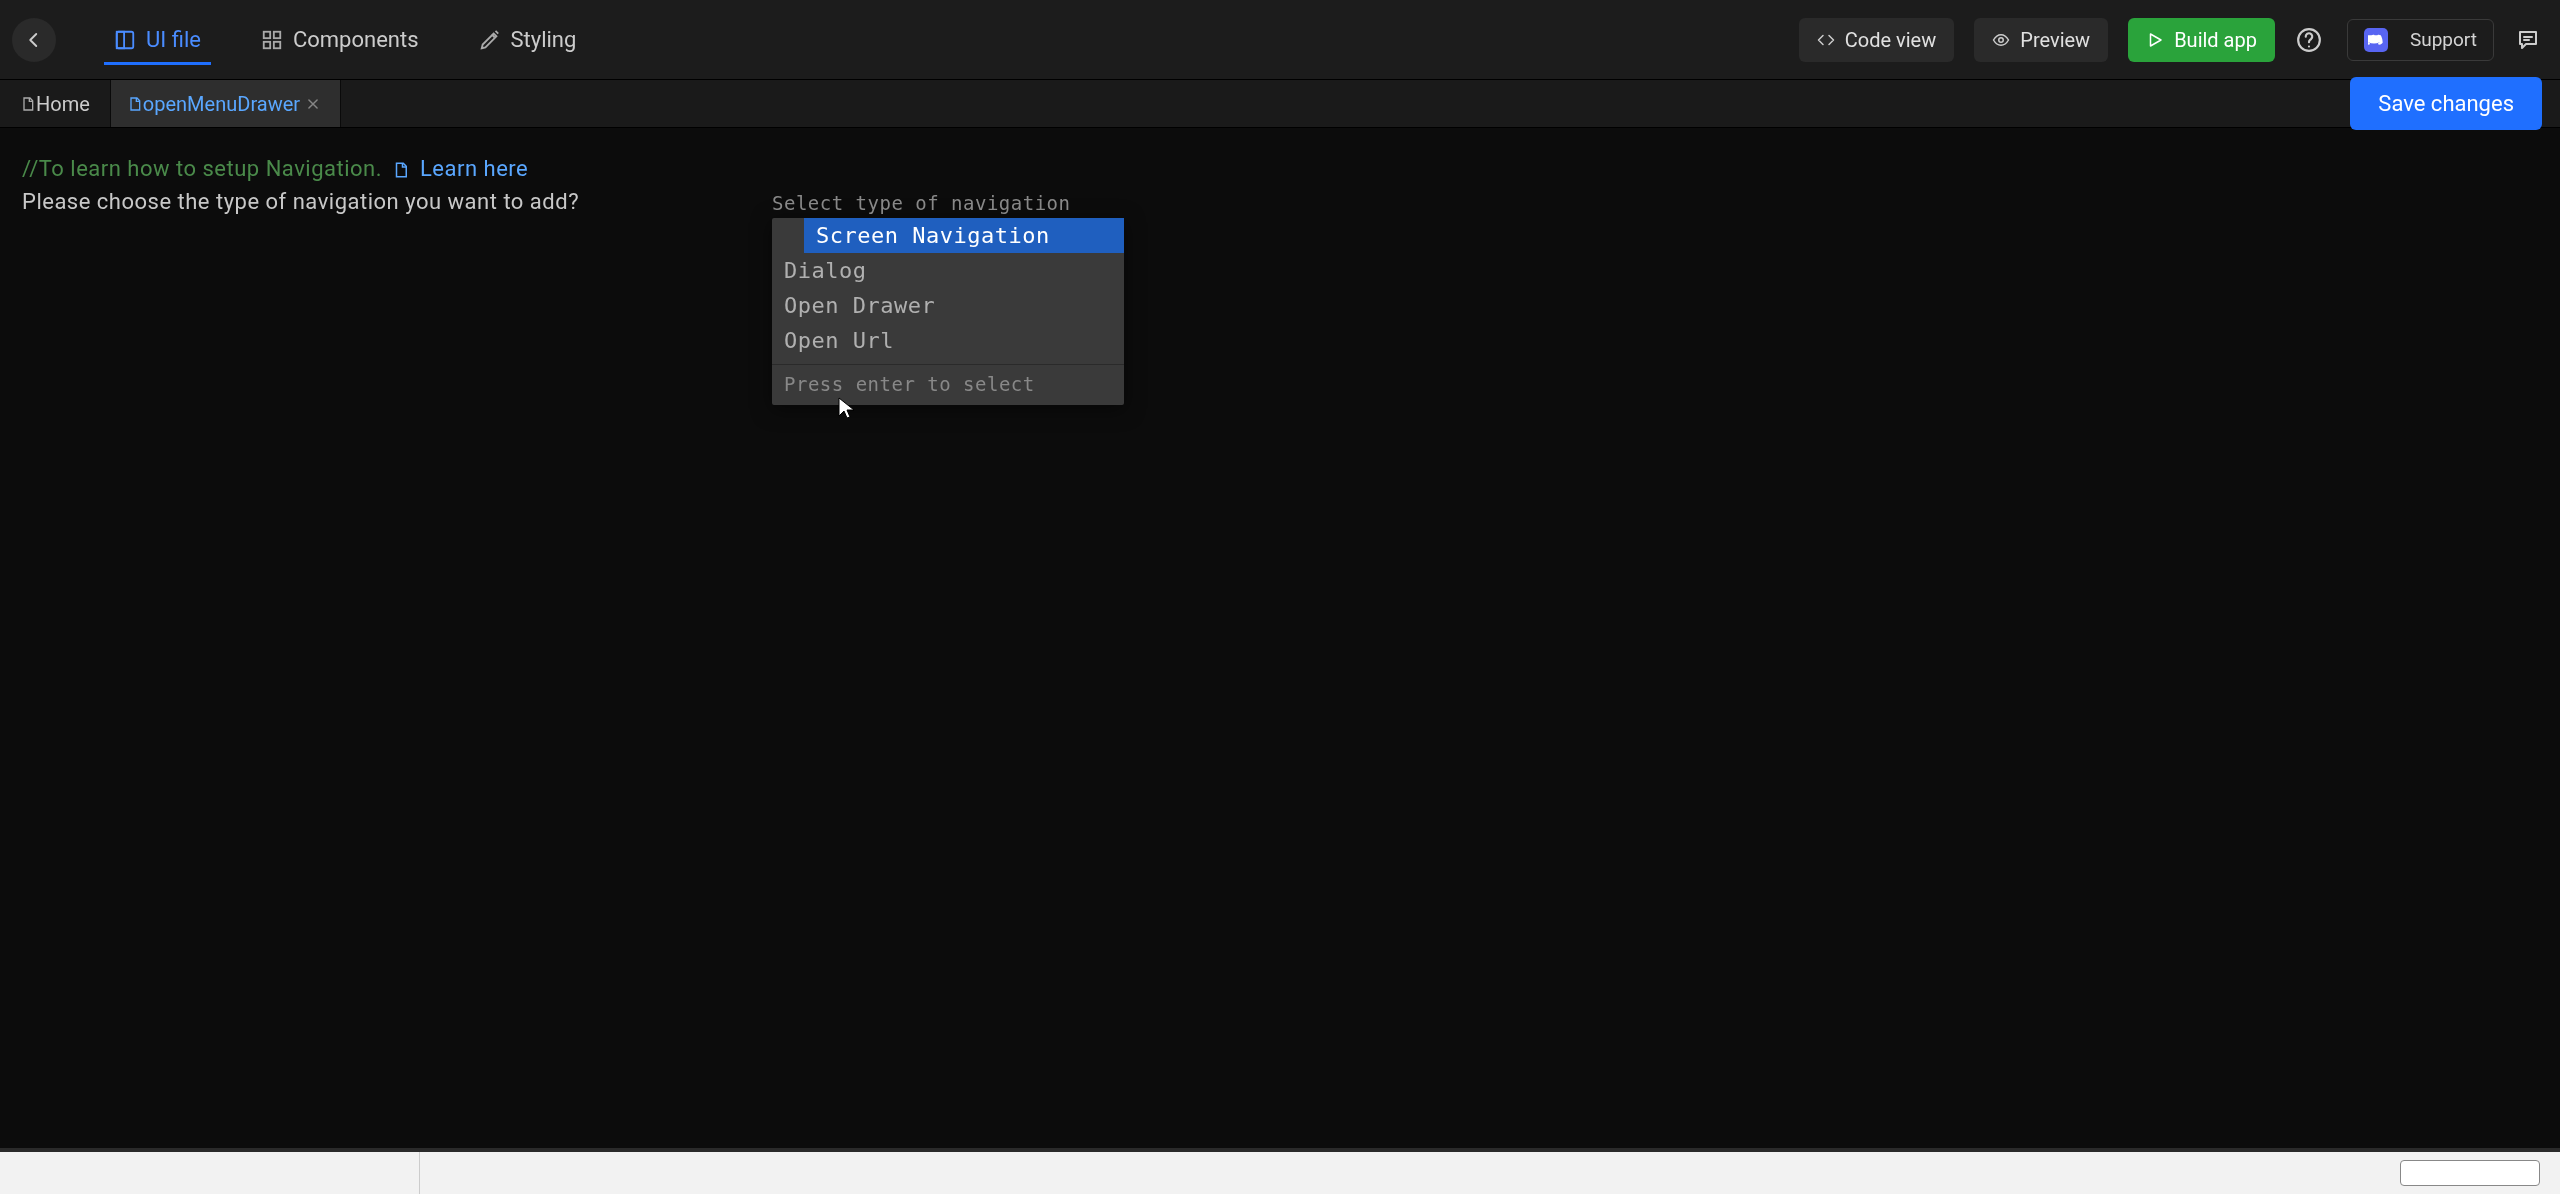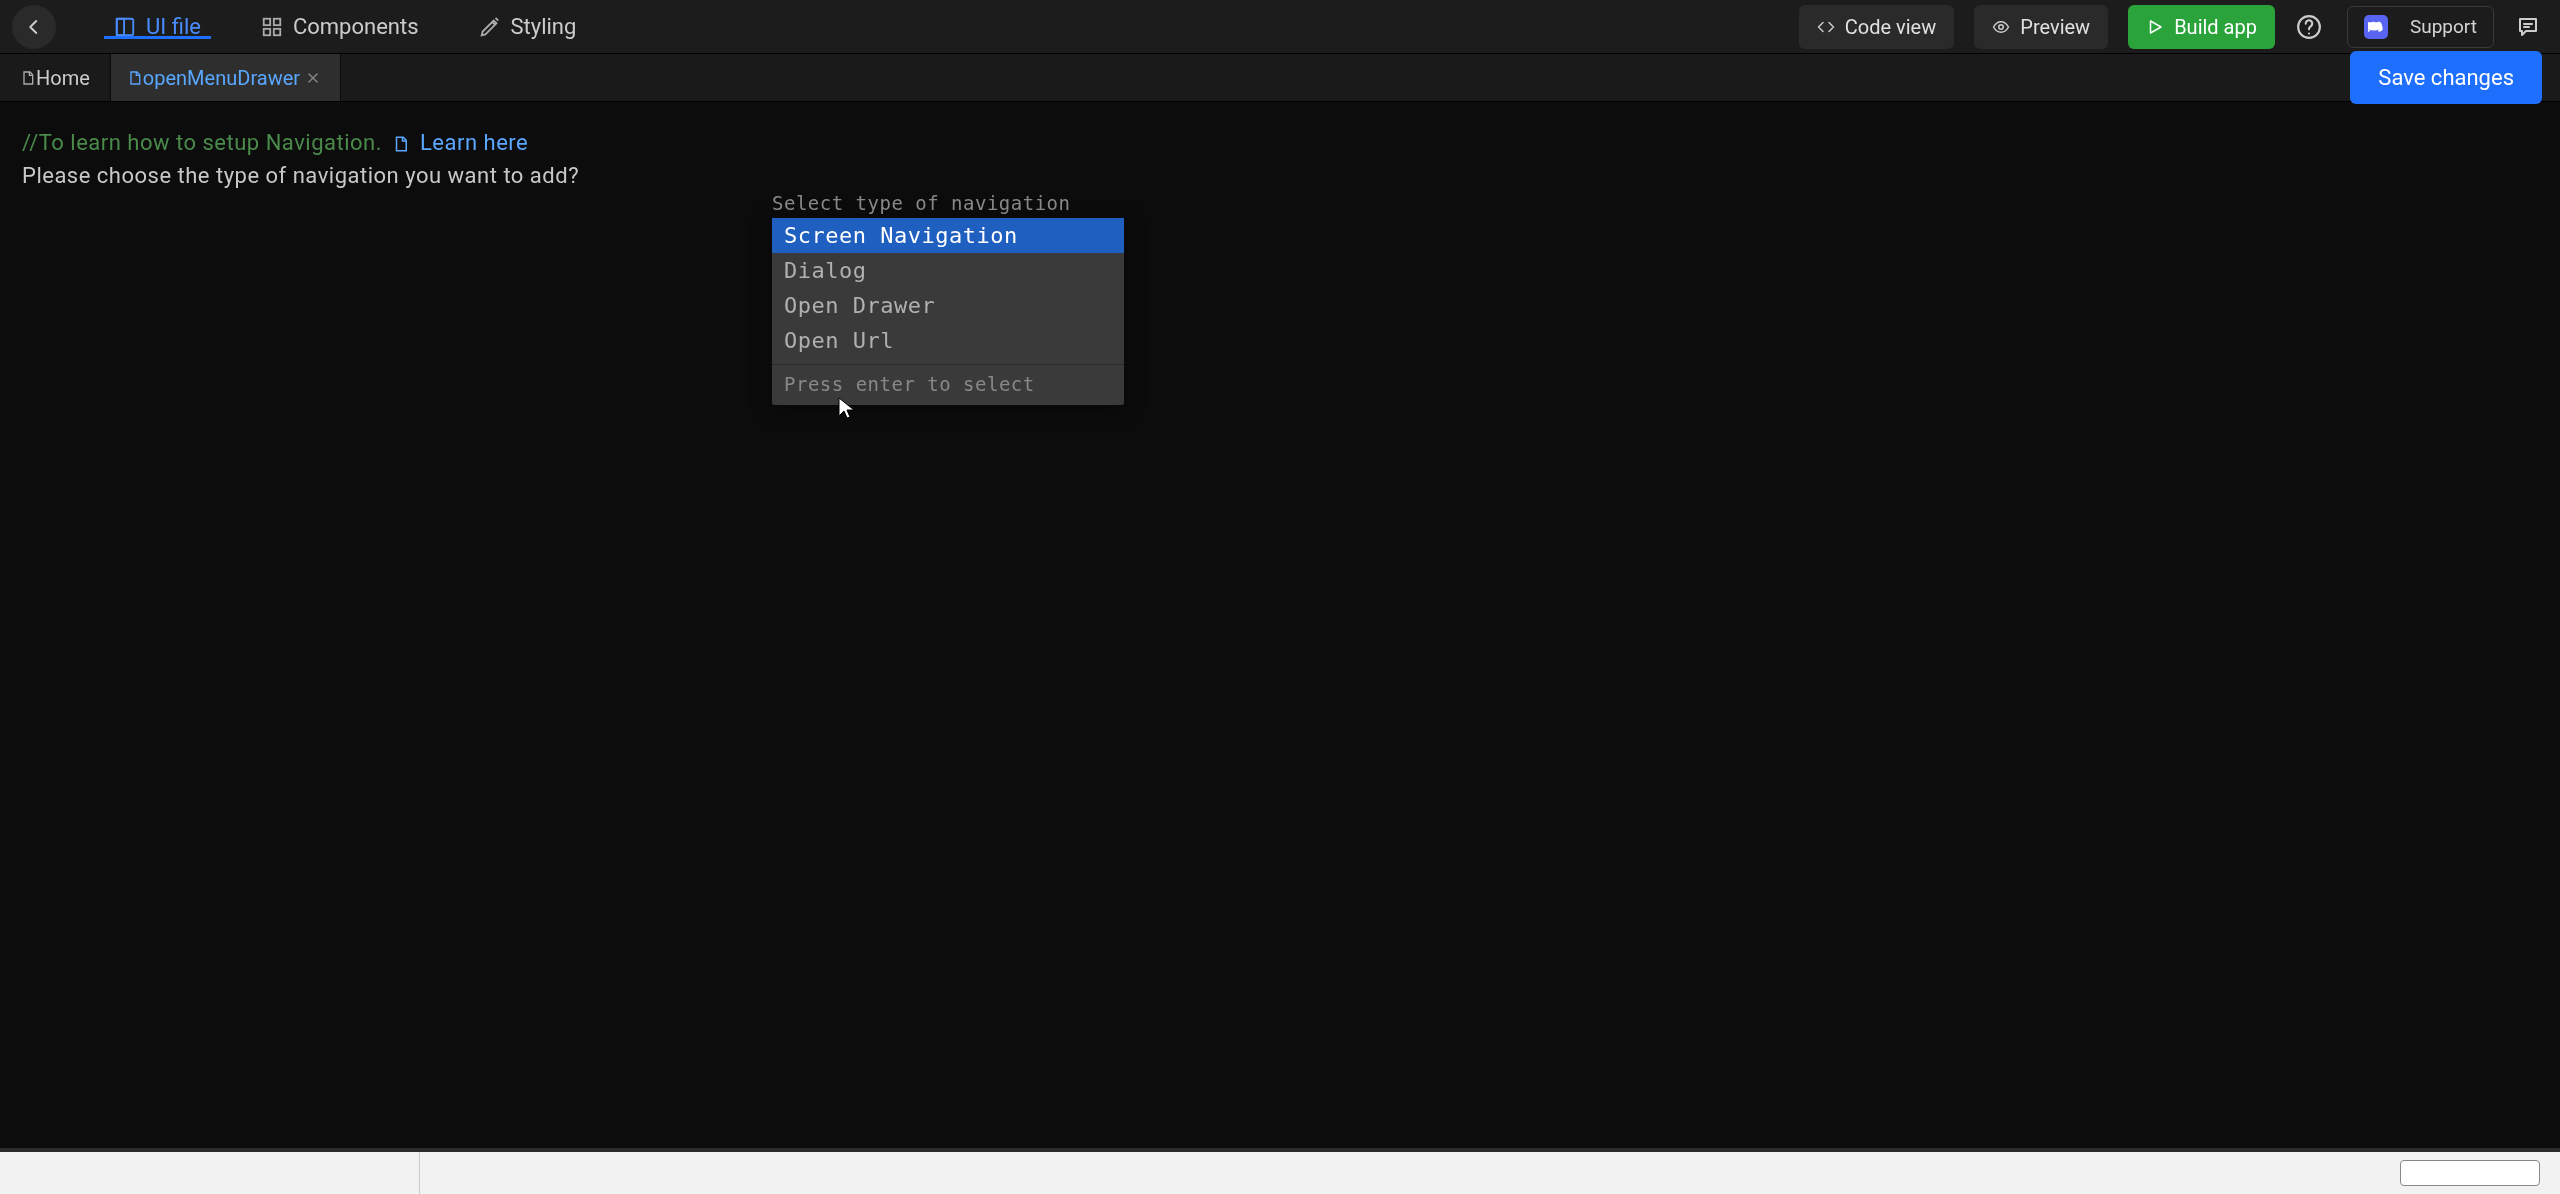--- a/index.html
+++ b/index.html
@@ -15,21 +15,21 @@
     --code-green:#4a8a4a;
     --link:#5aa7ff;
     --dropdown:#3a3a3a;
     --dropdown-sel:#1f5fbf;
     --discord:#5865F2;
   }
   *{box-sizing:border-box;font-family:-apple-system,BlinkMacSystemFont,"Segoe UI",Roboto,sans-serif;}
   body{margin:0;background:var(--bg);color:var(--text);width:2560px;height:1194px;overflow:hidden;position:relative;}
   
   
-  .topbar{height:54px;background:var(--topbar);display:flex;align-items:center;padding:14px 12px;border-bottom:1px solid #000;}
+  .topbar{height:80px;background:var(--topbar);display:flex;align-items:center;padding:14px 12px;border-bottom:1px solid #000;}
   .back-btn{width:44px;height:44px;border-radius:50%;background:#2a2a2a;display:flex;align-items:center;justify-content:center;margin-right:28px;}
   .back-btn svg{width:18px;height:18px;fill:#ccc;}
   .top-tabs{display:flex;align-items:stretch;height:100%;}
   .top-tab{display:flex;align-items:center;gap:10px;padding:0 30px;font-size:22px;color:#ccc;cursor:pointer;position:relative;}
   .top-tab.active{color:#4a8cff;}
   .top-tab.active::after{content:"";position:absolute;left:20px;right:20px;bottom:0;height:3px;background:#1f6fff;}
   .top-tab .icn{width:22px;height:22px;display:flex;align-items:center;justify-content:center;}
   .spacer{flex:1;}
   .btn{display:flex;align-items:center;gap:10px;padding:10px 18px;border-radius:6px;background:#2a2a2a;font-size:20px;color:#e0e0e0;margin-left:20px;cursor:pointer;border:none;}
   .btn.green{background:var(--green);color:#fff;}
@@ -50,21 +50,21 @@
   .editor{padding:24px 22px;font-family:"SF Mono",Menlo,Consolas,monospace;font-size:22px;line-height:1.5;letter-spacing:0.5px;}
   .comment{color:var(--code-green);}
   .link{color:var(--link);}
   .doc-icon-inline{display:inline-flex;vertical-align:middle;margin:0 4px;}
   .prompt{color:#c8c8c8;}
   
   .dd-wrap{position:absolute;left:772px;top:192px;}
   .dd-label{font-family:"SF Mono",Menlo,monospace;font-size:19px;color:#888;margin-bottom:4px;letter-spacing:0.5px;}
   .dropdown{width:352px;background:var(--dropdown);border-radius:2px;box-shadow:0 4px 20px rgba(0,0,0,0.5);}
   .dd-item{font-family:"SF Mono",Menlo,monospace;font-size:22px;color:#b0b0b0;padding:5px 12px;cursor:pointer;letter-spacing:0.5px;}
-  .dd-item.selected{background:var(--dropdown-sel);color:#fff;}
+  .dd-item.selected{background:var(--dropdown-sel);color:#fff;margin-left:32px;}
   .dd-hint{font-family:"SF Mono",Menlo,monospace;font-size:19px;color:#888;padding:8px 12px 10px;border-top:1px solid #2a2a2a;margin-top:6px;letter-spacing:0.5px;}
   
   
   .cursor{position:absolute;left:838px;top:397px;width:18px;height:24px;}
   
   
   .bottom{position:absolute;bottom:0;left:0;right:0;height:42px;background:#f2f2f2;display:flex;align-items:center;}
   .bottom .cell{width:420px;height:100%;border-right:1px solid #ccc;}
   .bottom .outline-btn{margin-left:auto;margin-right:20px;width:140px;height:26px;border:1px solid #888;border-radius:4px;background:#fff;}
   

